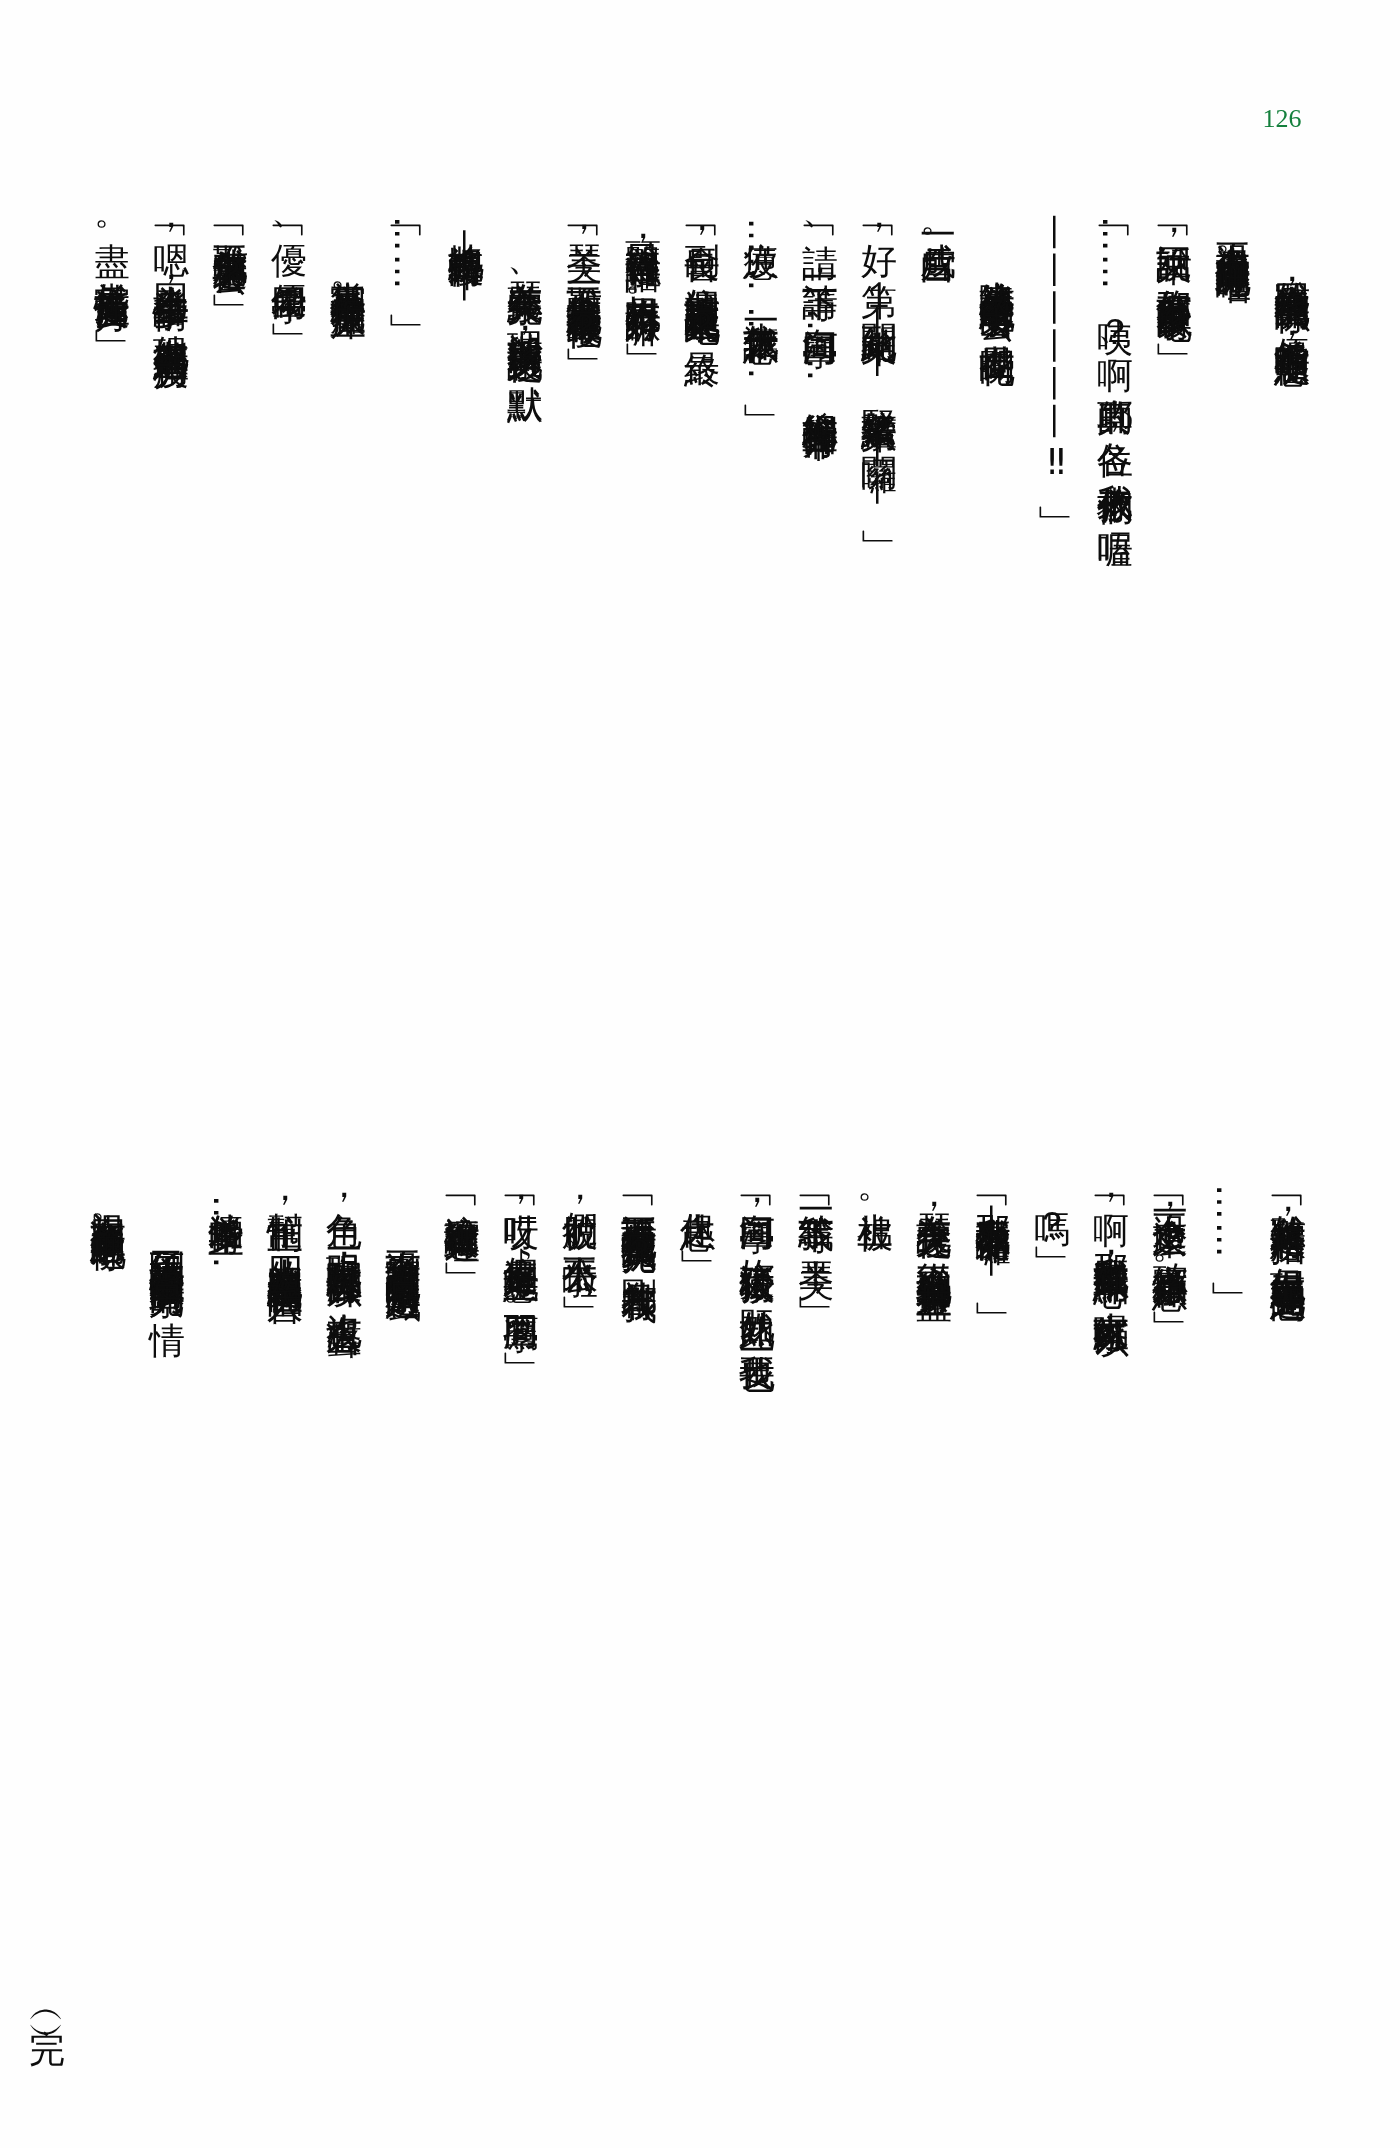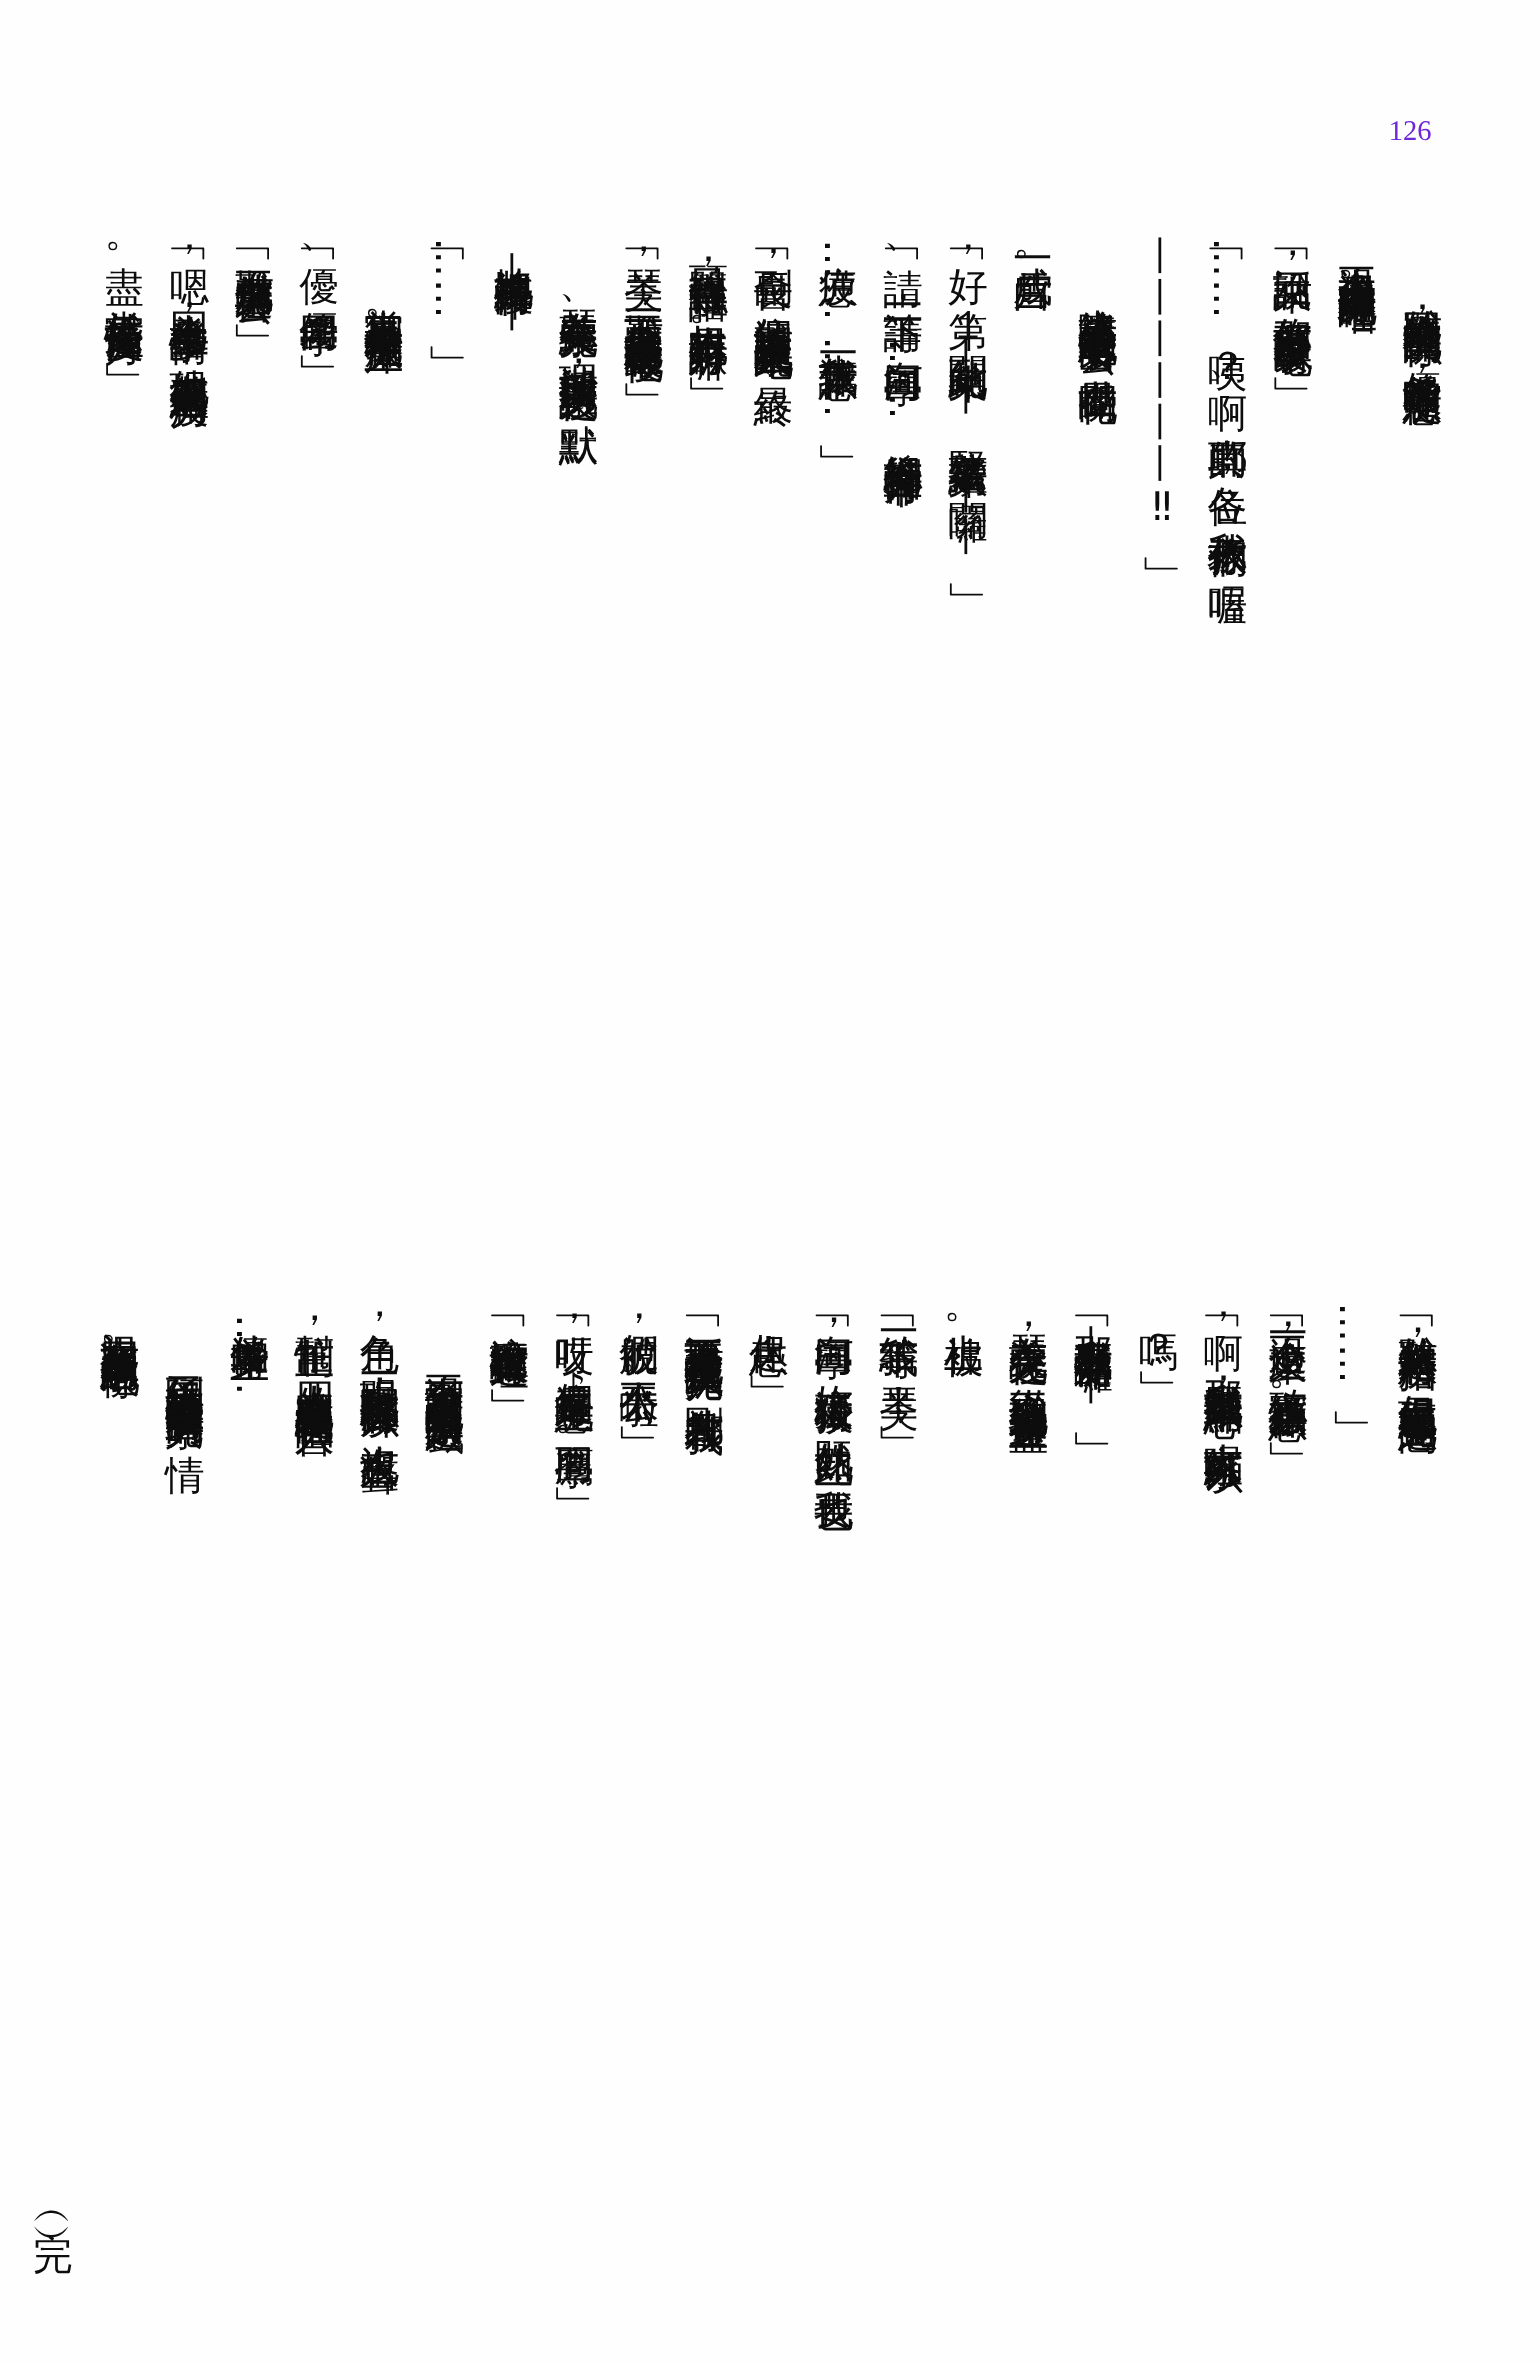--- a/index.html
+++ b/index.html
@@ -24,21 +24,21 @@
     }
     .page-number {
       position: absolute;
       left: 1258px;
       top: 104px;
       width: 48px;
       text-align: center;
       font-family: "Liberation Serif", "DejaVu Serif", serif;
       font-size: 26px;
       line-height: 30px;
-      color: #6d28d9;
+      color: #15803d;
     }
     .block {
       position: absolute;
       writing-mode: vertical-rl;
       font-family: "DejaVu Sans", "Liberation Sans", sans-serif;
       font-size: 36px;
       letter-spacing: 1.8px;
       color: #0d0d0d;
       text-spacing-trim: trim-start;
     }

